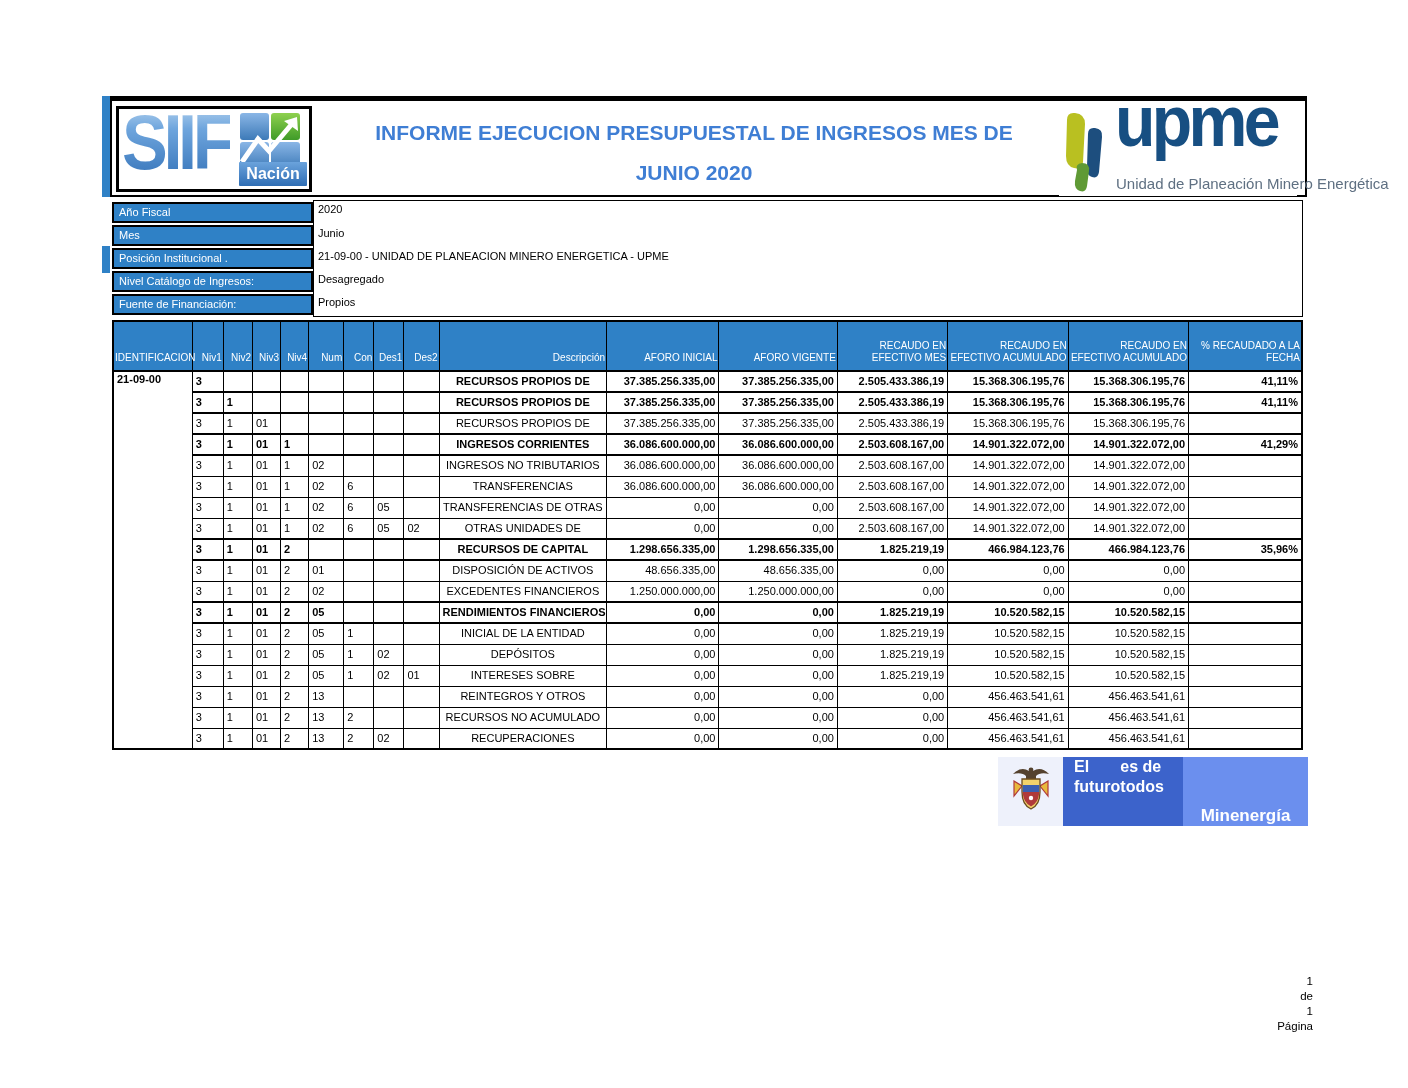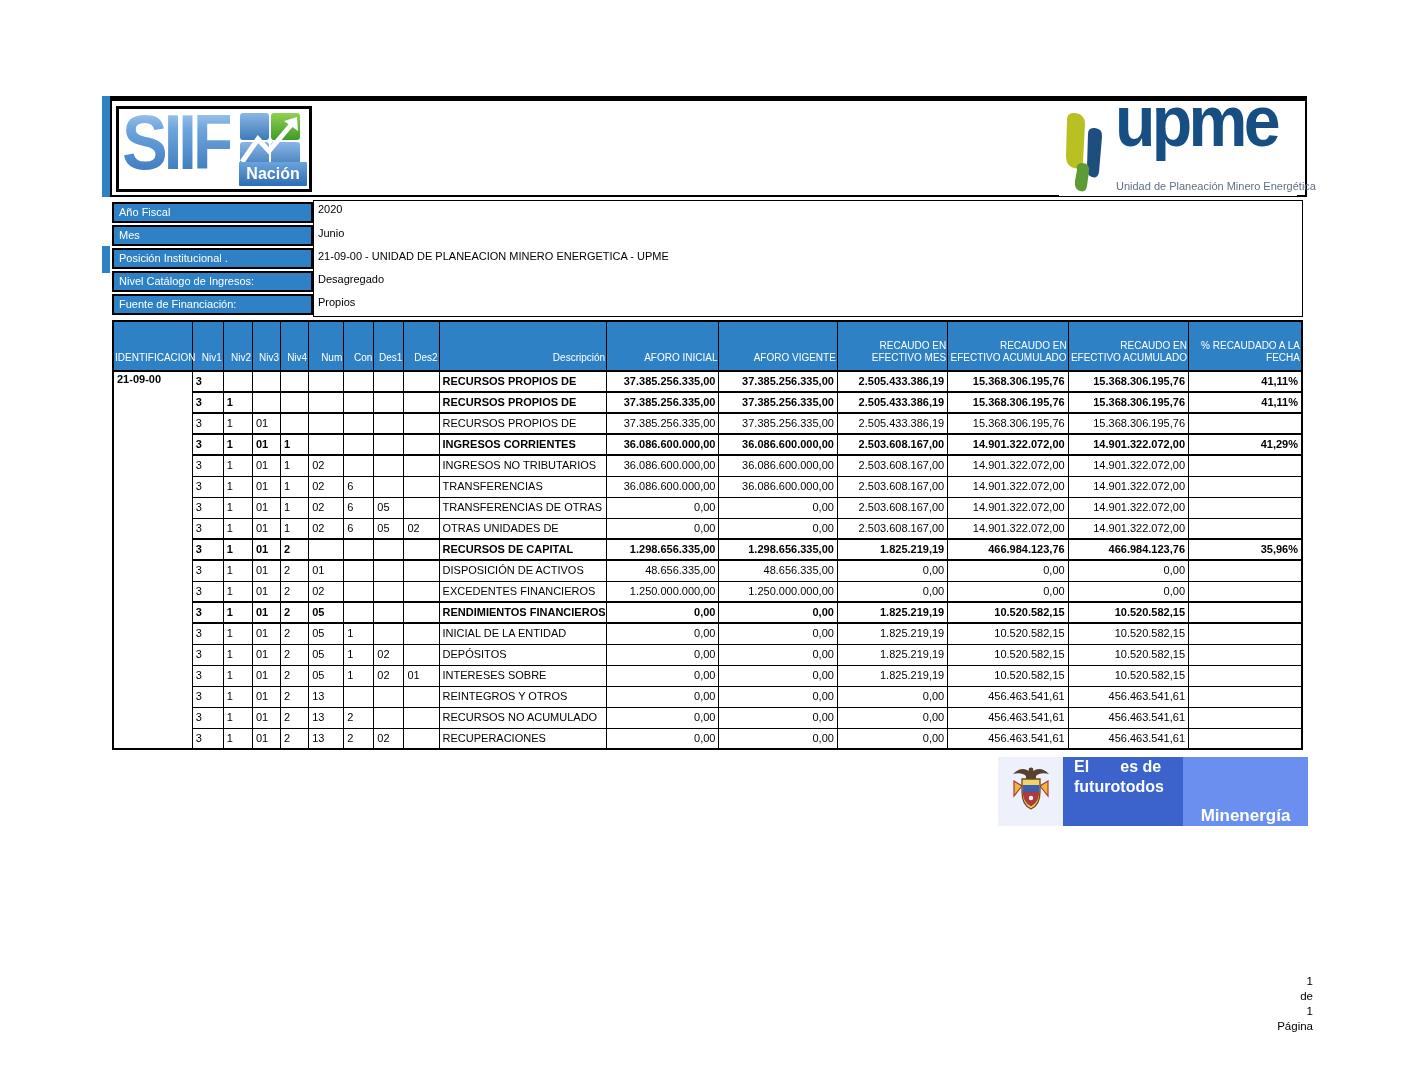--- a/index.html
+++ b/index.html
@@ -23,38 +23,38 @@
   .siif-chart { position:absolute; right:6px; top:3px; }
   .nacion-tag { position:absolute; right:2px; bottom:3px; width:68px; height:24px; text-align:center;
                 background:linear-gradient(180deg,#6ba3dc 0%,#2e6db4 100%); color:#fff; font-weight:700;
                 font-size:16px; line-height:23px; border-radius:1px; }
   .report-title { position:absolute; left:212px; top:12px; width:740px; text-align:center;
                   color:#3f7ed4; font-weight:700; font-size:21px; line-height:40px; }
   .upme-logo { position:absolute; right:8px; top:5px; width:238px; height:90px; background:#fff; }
   .upme-icon { position:absolute; left:2px; top:4px; }
   .upme-word { position:absolute; left:56px; top:-26px; font-size:72px; font-weight:900; letter-spacing:-4px;
                color:#174f82; transform:scaleX(.92); transform-origin:left; }
-  .upme-tagline { position:absolute; left:57px; bottom:4px; font-size:11px; color:#5f7082; white-space:nowrap; }
+  .upme-tagline { position:absolute; left:57px; bottom:4px; font-size:15px; color:#5f7082; white-space:nowrap; }
 
   
   .meta-label { position:absolute; left:112px; width:201px; height:21px; background:#2f81c6;
                 border:2px solid #000000; color:#fff; font-size:11px; line-height:16px; padding-left:5px; }
   .meta-panel { position:absolute; left:313px; top:200px; width:990px; height:117px; border:1px solid #000; background:#fff; }
   .meta-value { position:absolute; left:318px; font-size:11px; color:#000; white-space:nowrap; }
 
   
   table.report { position:absolute; left:112px; top:320px; border-collapse:collapse; table-layout:fixed;
                  width:1191px; border:2px solid #000; }
   table.report th { background:#2f81c6; color:#fff; font-weight:400; font-size:10px; line-height:12px;
                     border:1px solid #000; vertical-align:bottom; text-align:right; padding:2px 1px 6px; height:50px; }
   table.report td { border:1px solid #000; font-size:11px; line-height:15px; height:21px; padding:0 3px;
                     white-space:nowrap; overflow:hidden; color:#000; background:#fff; }
   td.ident { vertical-align:top; text-align:left; padding-top:2px; }
   td.code  { text-align:left; }
-  td.desc  { text-align:left; }
+  td.desc  { text-align:center; }
   td.num   { text-align:right; }
   tr.bold td { font-weight:700; border-top:2px solid #000; border-bottom:2px solid #000; }
 
   
   .gov-footer { position:absolute; left:998px; top:757px; height:69px; display:flex; }
   .crest-block { width:65px; height:69px; background:#eef1fb; display:flex; align-items:center; justify-content:center; }
   .slogan-block { width:120px; height:69px; background:#3c63cb; color:#fff; font-weight:700; font-size:16px;
                   line-height:20px; display:flex; flex-direction:row; justify-content:center; padding-left:11px; }
   .brand-block { width:125px; height:69px; background:#6b8fee; color:#fff; font-weight:600; font-size:17px;
                  display:flex; align-items:flex-end; justify-content:center; }
@@ -89,20 +89,24 @@
         <rect x="1" y="1" width="29" height="27" rx="3" fill="url(#gb)"></rect>
         <rect x="32" y="1" width="29" height="27" rx="3" fill="url(#gg)"></rect>
         <rect x="1" y="30" width="29" height="27" rx="3" fill="url(#gb)"></rect>
         <rect x="32" y="30" width="29" height="27" rx="3" fill="url(#gb)"></rect>
         <polyline points="3,50 19,27 30,39 52,13" stroke="#fff" stroke-width="5" fill="none"></polyline>
         <polygon points="58,5 59,19 45,9" fill="#fff"></polygon>
       </svg>
       <div class="nacion-tag">Nación</div>
     </div>
 
+    <div class="report-title">
+      <div>INFORME EJECUCION PRESUPUESTAL DE INGRESOS MES DE</div>
+      <div>JUNIO 2020</div>
+    </div>
 
     <div class="upme-logo">
       <svg class="upme-icon" width="54" height="84" viewBox="0 0 54 84">
         <path d="M6 10 Q6 2 14 3 Q24 4 24 14 L22 52 Q21 60 13 58 Q5 56 5 46 Z" fill="#b9c021"></path>
         <path d="M27 24 Q27 17 34 18 Q42 19 41 27 L38 62 Q37 69 31 67 Q25 65 26 57 Z" fill="#1d4e7e"></path>
         <path d="M16 60 Q14 54 21 53 Q29 53 28 61 L26 76 Q25 83 19 81 Q13 79 14 71 Z" fill="#5f9a35"></path>
       </svg>
       <div class="upme-word">upme</div>
       <div class="upme-tagline">Unidad de Planeación Minero Energética</div>
     </div>

